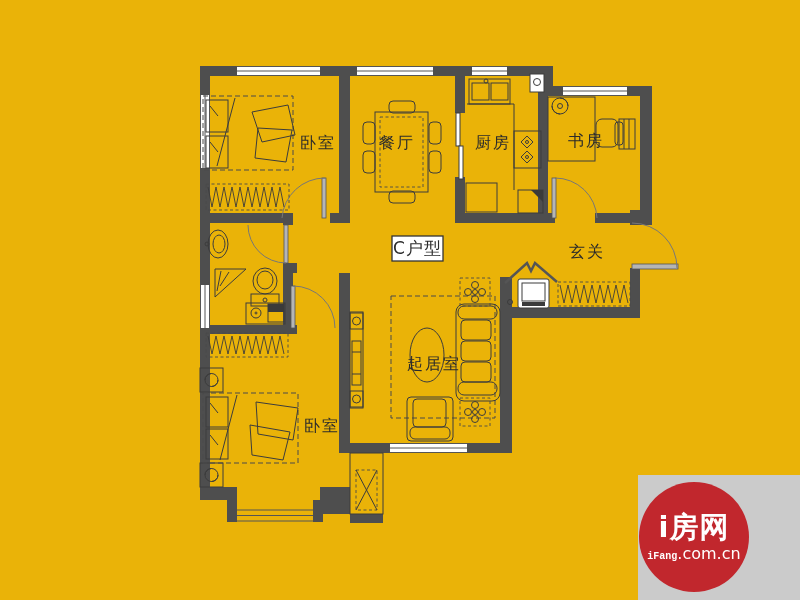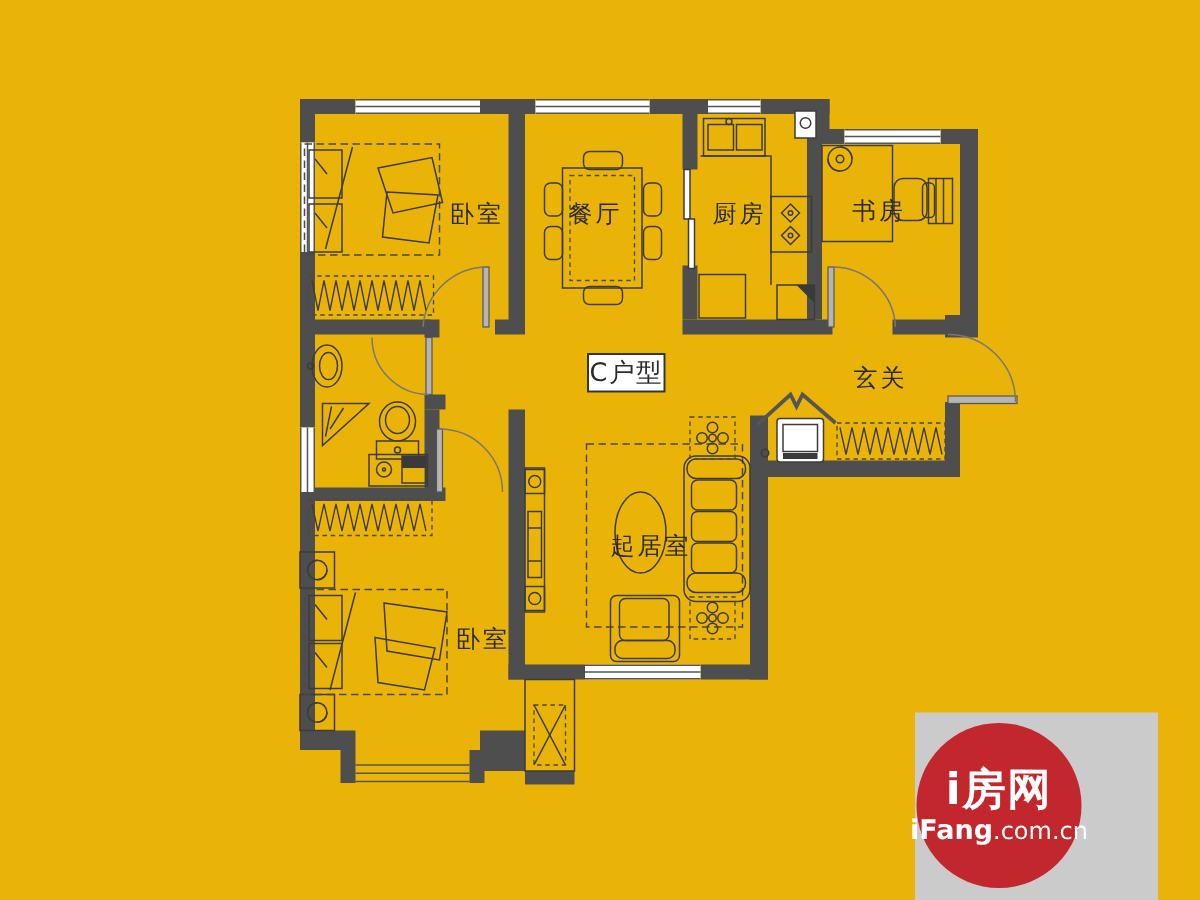--- a/index.html
+++ b/index.html
@@ -10,26 +10,26 @@
   .thin{stroke:#3c3c3c;stroke-width:1;fill:none;}
   .thin-f{stroke:#3c3c3c;stroke-width:1;fill:#fff;}
   .dash{stroke:#4a4a4a;stroke-width:1;fill:none;stroke-dasharray:5 3;}
   .dash2{stroke:#4a4a4a;stroke-width:0.9;fill:none;stroke-dasharray:3 2.5;}
   .arc{stroke:#777;stroke-width:1;fill:none;}
   .leaf{fill:#b5b5b5;stroke:#555;stroke-width:0.8;}
   .winline{stroke:#555;stroke-width:1;}
   .room-label{font-size:16px;fill:#2b2b2b;letter-spacing:2px;text-anchor:middle;}
   .unit-label{font-size:17px;fill:#2b2b2b;letter-spacing:1px;text-anchor:middle;}
   .darkfill{fill:#3a3a3a;}
-  .wm-badge{position:absolute;left:610px;top:475px;width:162px;height:125px;}
+  .wm-badge{position:absolute;left:638px;top:475px;width:162px;height:125px;}
   .wm-circle{position:absolute;left:1px;top:7px;width:110px;height:110px;border-radius:50%;
              display:flex;flex-direction:column;align-items:center;justify-content:center;}
   .wm-brand{font-weight:bold;font-size:29px;line-height:1;letter-spacing:1px;}
   .wm-site{margin-top:4px;line-height:1;}
-  .wm-site-bold{font-weight:bold;font-size:18px;}
+  .wm-site-bold{font-weight:bold;font-size:10px;font-family:Liberation Mono, monospace;}
   .wm-site-suffix{font-size:16px;}
 </style>
 </head>
 <body>
 
 <div class="stage">
 <svg width="800" height="600" viewBox="0 0 800 600">
 
   <g>
     <rect class="wall" x="200" y="66" width="37" height="10" fill="#4e4e4e"></rect>

